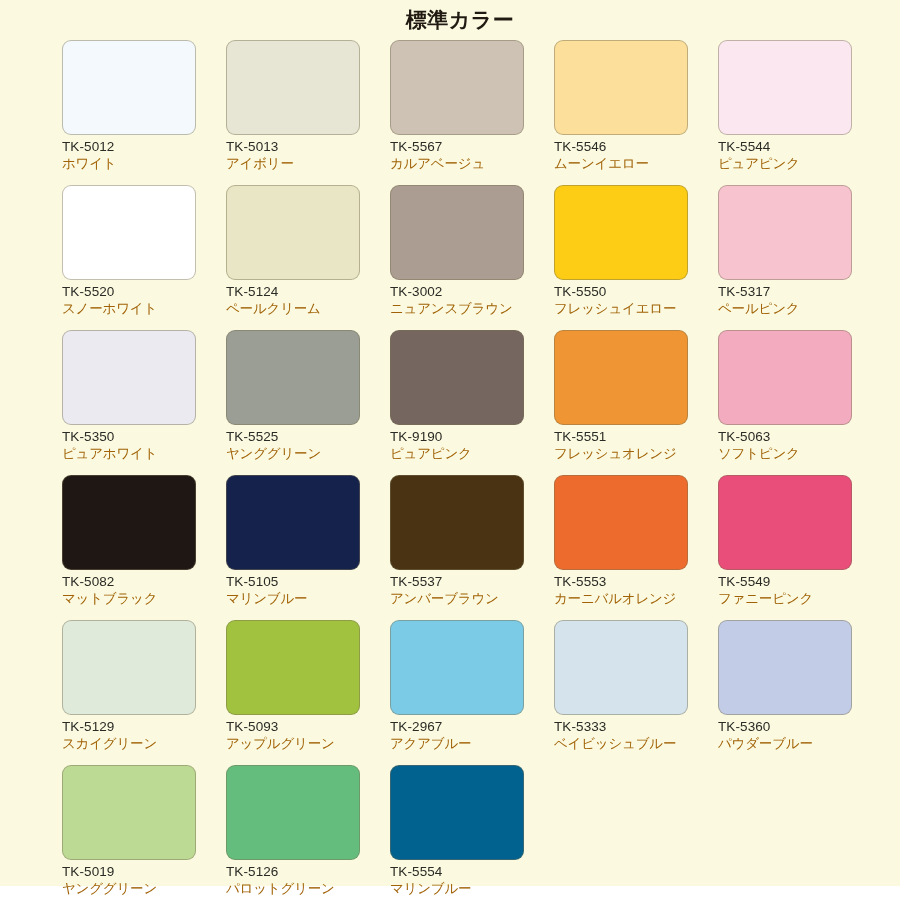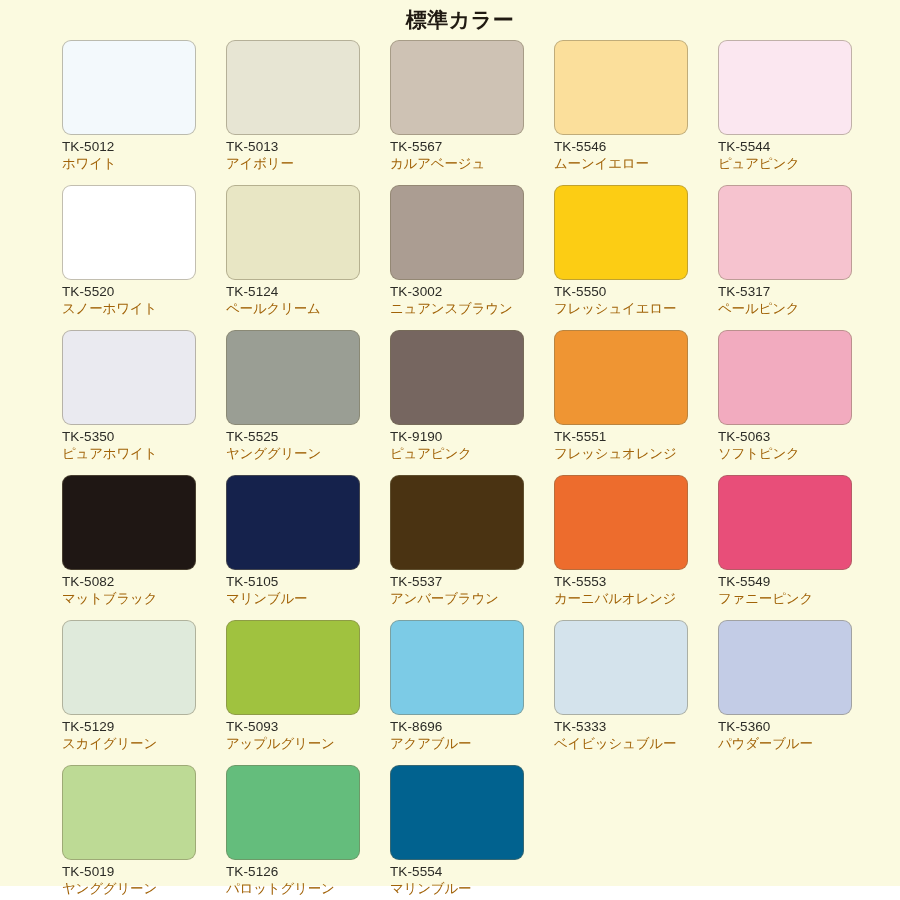--- a/index.html
+++ b/index.html
@@ -284,21 +284,21 @@
         <div class="cell">
           <div class="swatch" style="background: rgb(160, 194, 63);"></div>
           <div class="labels">
             <div class="code">TK-5093</div>
             <div class="name">アップルグリーン</div>
           </div>
         </div>
         <div class="cell">
           <div class="swatch" style="background: rgb(124, 203, 230);"></div>
           <div class="labels">
-            <div class="code">TK-8696</div>
+            <div class="code">TK-2967</div>
             <div class="name">アクアブルー</div>
           </div>
         </div>
         <div class="cell">
           <div class="swatch" style="background: rgb(212, 227, 236);"></div>
           <div class="labels">
             <div class="code">TK-5333</div>
             <div class="name">ベイビッシュブルー</div>
           </div>
         </div>

